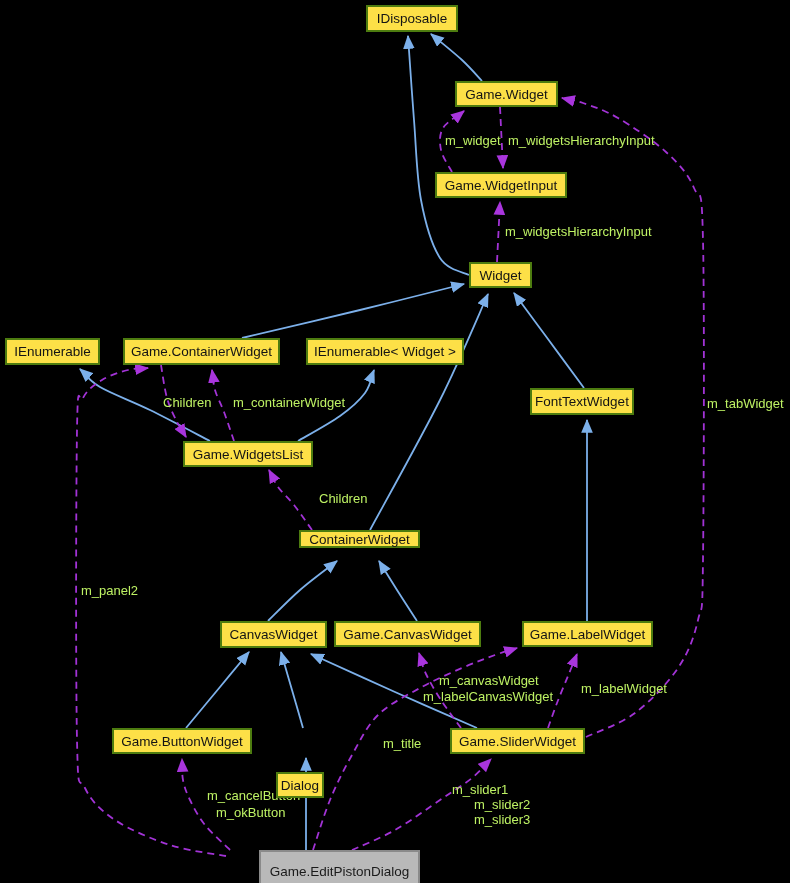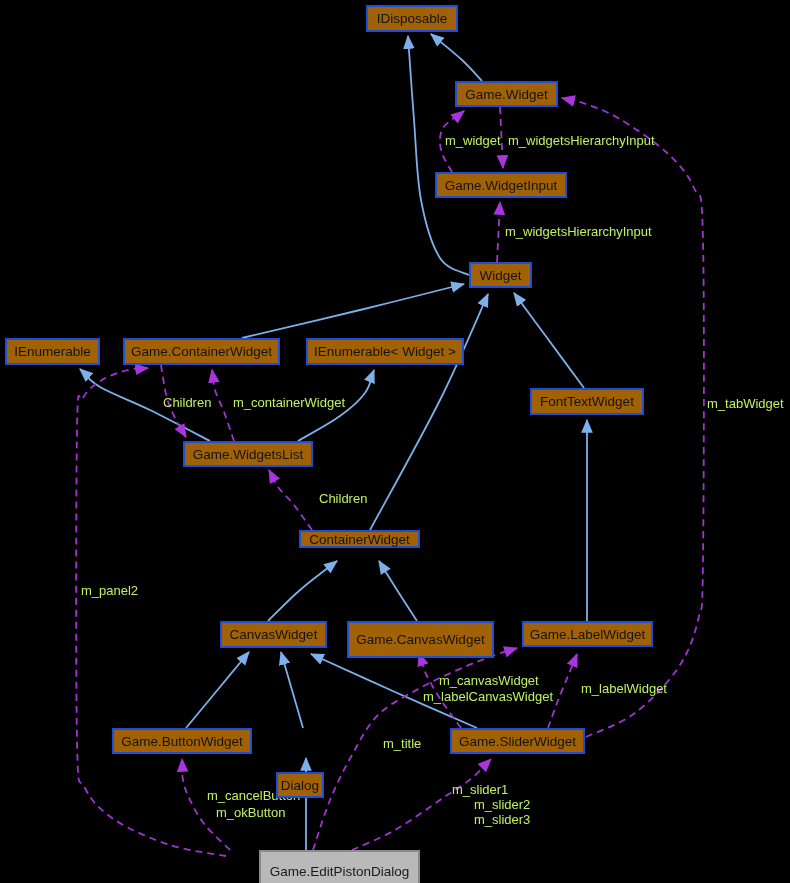--- a/index.html
+++ b/index.html
@@ -7,22 +7,22 @@
     position:relative;
     width:790px;height:883px;
     background:#000;
     overflow:hidden;
     font-family:"Liberation Sans","DejaVu Sans",sans-serif;
   }
   .edge-layer{position:absolute;left:0;top:0;width:790px;height:883px;}
   .node{
     position:absolute;
     box-sizing:border-box;
-    background:#a16207;
-    border:2px solid #1d4ed8;
+    background:#fde047;
+    border:2px solid #4d7c0f;
     color:#141414;
     font-size:13.5px;
     display:flex;
     align-items:center;
     justify-content:center;
     white-space:nowrap;
     cursor:pointer;
   }
   .node.highlight{
     background:#b9b9b9;
@@ -100,24 +100,24 @@
       <div class="edge-label" style="left: 474px; top: 812px;">m_slider3</div>
     </div>
   <div id="nodes-group">
       <div class="node" style="left: 366px; top: 5px; width: 92px; height: 27px;">IDisposable</div>
       <div class="node" style="left: 455px; top: 81px; width: 103px; height: 26px;">Game.Widget</div>
       <div class="node" style="left: 435px; top: 172px; width: 132px; height: 26px;">Game.WidgetInput</div>
       <div class="node" style="left: 469px; top: 262px; width: 63px; height: 26px;">Widget</div>
       <div class="node" style="left: 5px; top: 338px; width: 95px; height: 27px;">IEnumerable</div>
       <div class="node" style="left: 123px; top: 338px; width: 157px; height: 27px;">Game.ContainerWidget</div>
       <div class="node" style="left: 306px; top: 338px; width: 158px; height: 27px;">IEnumerable&lt; Widget &gt;</div>
-      <div class="node" style="left: 530px; top: 388px; width: 114px; height: 27px;">FontTextWidget</div>
+      <div class="node" style="left: 530px; top: 388px; width: 104px; height: 27px;">FontTextWidget</div>
       <div class="node" style="left: 183px; top: 441px; width: 130px; height: 26px;">Game.WidgetsList</div>
       <div class="node" style="left: 299px; top: 530px; width: 121px; height: 18px;">ContainerWidget</div>
       <div class="node" style="left: 220px; top: 621px; width: 107px; height: 27px;">CanvasWidget</div>
-      <div class="node" style="left: 347px; top: 621px; width: 147px; height: 37px;">Game.CanvasWidget</div>
+      <div class="node" style="left: 334px; top: 621px; width: 147px; height: 26px;">Game.CanvasWidget</div>
       <div class="node" style="left: 522px; top: 621px; width: 131px; height: 26px;">Game.LabelWidget</div>
       <div class="node" style="left: 112px; top: 728px; width: 140px; height: 26px;">Game.ButtonWidget</div>
       <div class="node" style="left: 276px; top: 772px; width: 48px; height: 26px;">Dialog</div>
       <div class="node" style="left: 450px; top: 728px; width: 135px; height: 26px; text-align: right;">Game.SliderWidget</div>
       <div class="node highlight" style="left: 226px; top: 850px; width: 161px; height: 42px; margin-left: 33px;">Game.EditPistonDialog</div>
     </div>
 </div>
 
 </body></html>

